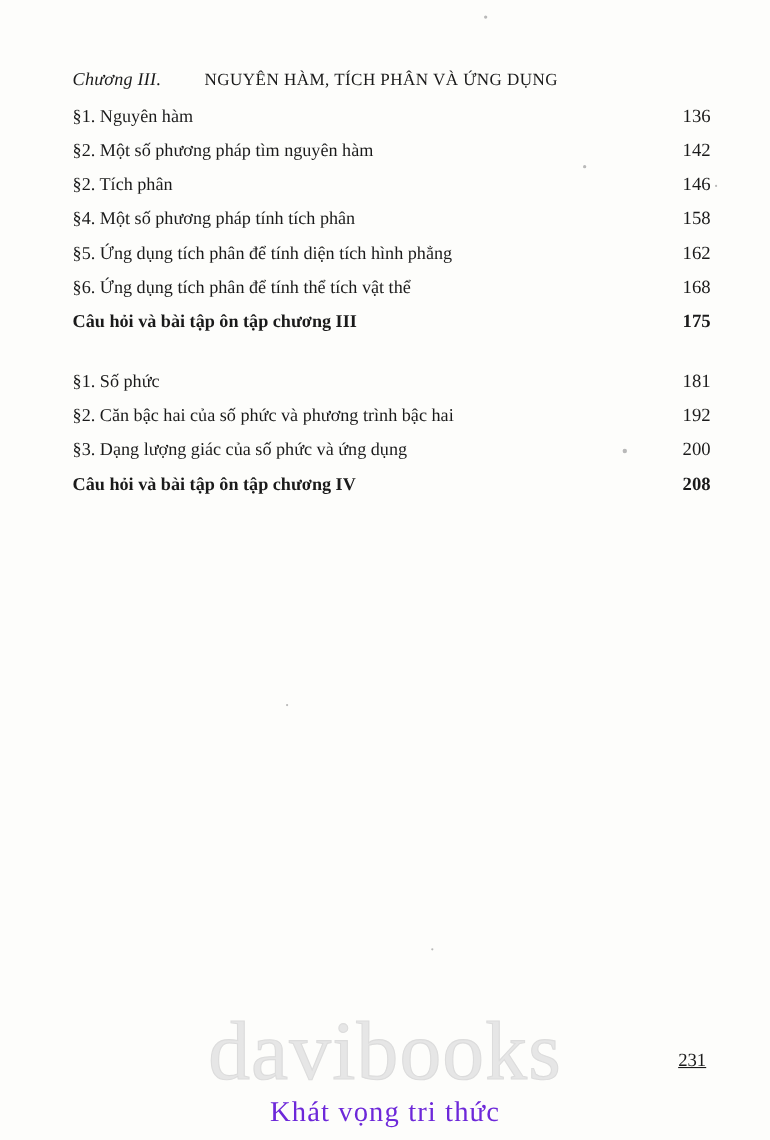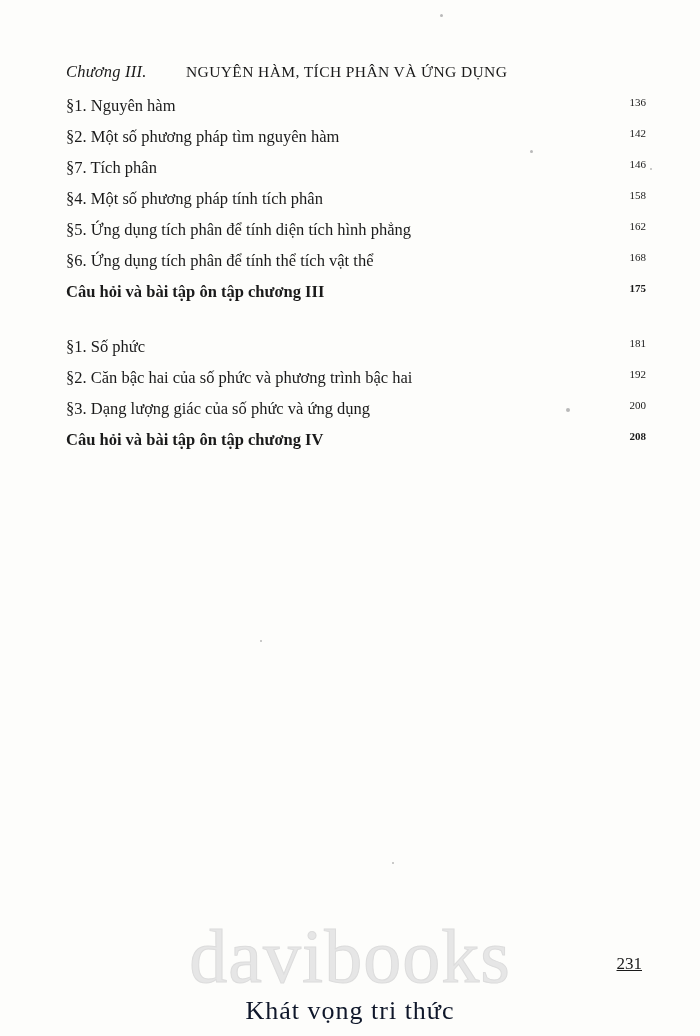--- a/index.html
+++ b/index.html
@@ -48,21 +48,21 @@
     margin-bottom: 11px;
     padding-left: 0;
   }
   .entry .label {
     font-size: 16.5px;
     flex: 1 1 auto;
     padding-left: 0;
     white-space: nowrap;
   }
   .entry .page-num {
-    font-size: 11px;
+    font-size: 17px;
     width: 44px;
     text-align: right;
     flex: 0 0 auto;
   }
   .entry.bold .label,
   .entry.bold .page-num {
     font-weight: bold;
   }
   .section-gap {
     height: 24px;
@@ -88,21 +88,21 @@
     font-family: "Liberation Serif", serif;
     font-size: 76px;
     color: #e6e6e6;
     letter-spacing: 1px;
     line-height: 1;
     -webkit-text-stroke: 1px #dcdcdc;
   }
   .watermark .wm-sub {
     font-family: "Liberation Serif", serif;
     font-size: 26px;
-    color: #0f172a;
+    color: #6d28d9;
     letter-spacing: 1px;
     margin-top: 2px;
   }
   .folio {
     position: absolute;
     right: 58px;
     bottom: 62px;
     font-size: 17px;
     text-decoration: underline;
   }
@@ -134,21 +134,21 @@
       <div class="sections">
         <div class="entry">
           <div class="label">§1. Nguyên hàm</div>
           <div class="page-num">136</div>
         </div>
         <div class="entry">
           <div class="label">§2. Một số phương pháp tìm nguyên hàm</div>
           <div class="page-num">142</div>
         </div>
         <div class="entry">
-          <div class="label">§7. Tích phân</div>
+          <div class="label">§2. Tích phân</div>
           <div class="page-num">146</div>
         </div>
         <div class="entry">
           <div class="label">§4. Một số phương pháp tính tích phân</div>
           <div class="page-num">158</div>
         </div>
         <div class="entry">
           <div class="label">§5. Ứng dụng tích phân để tính diện tích hình phẳng</div>
           <div class="page-num">162</div>
         </div>

